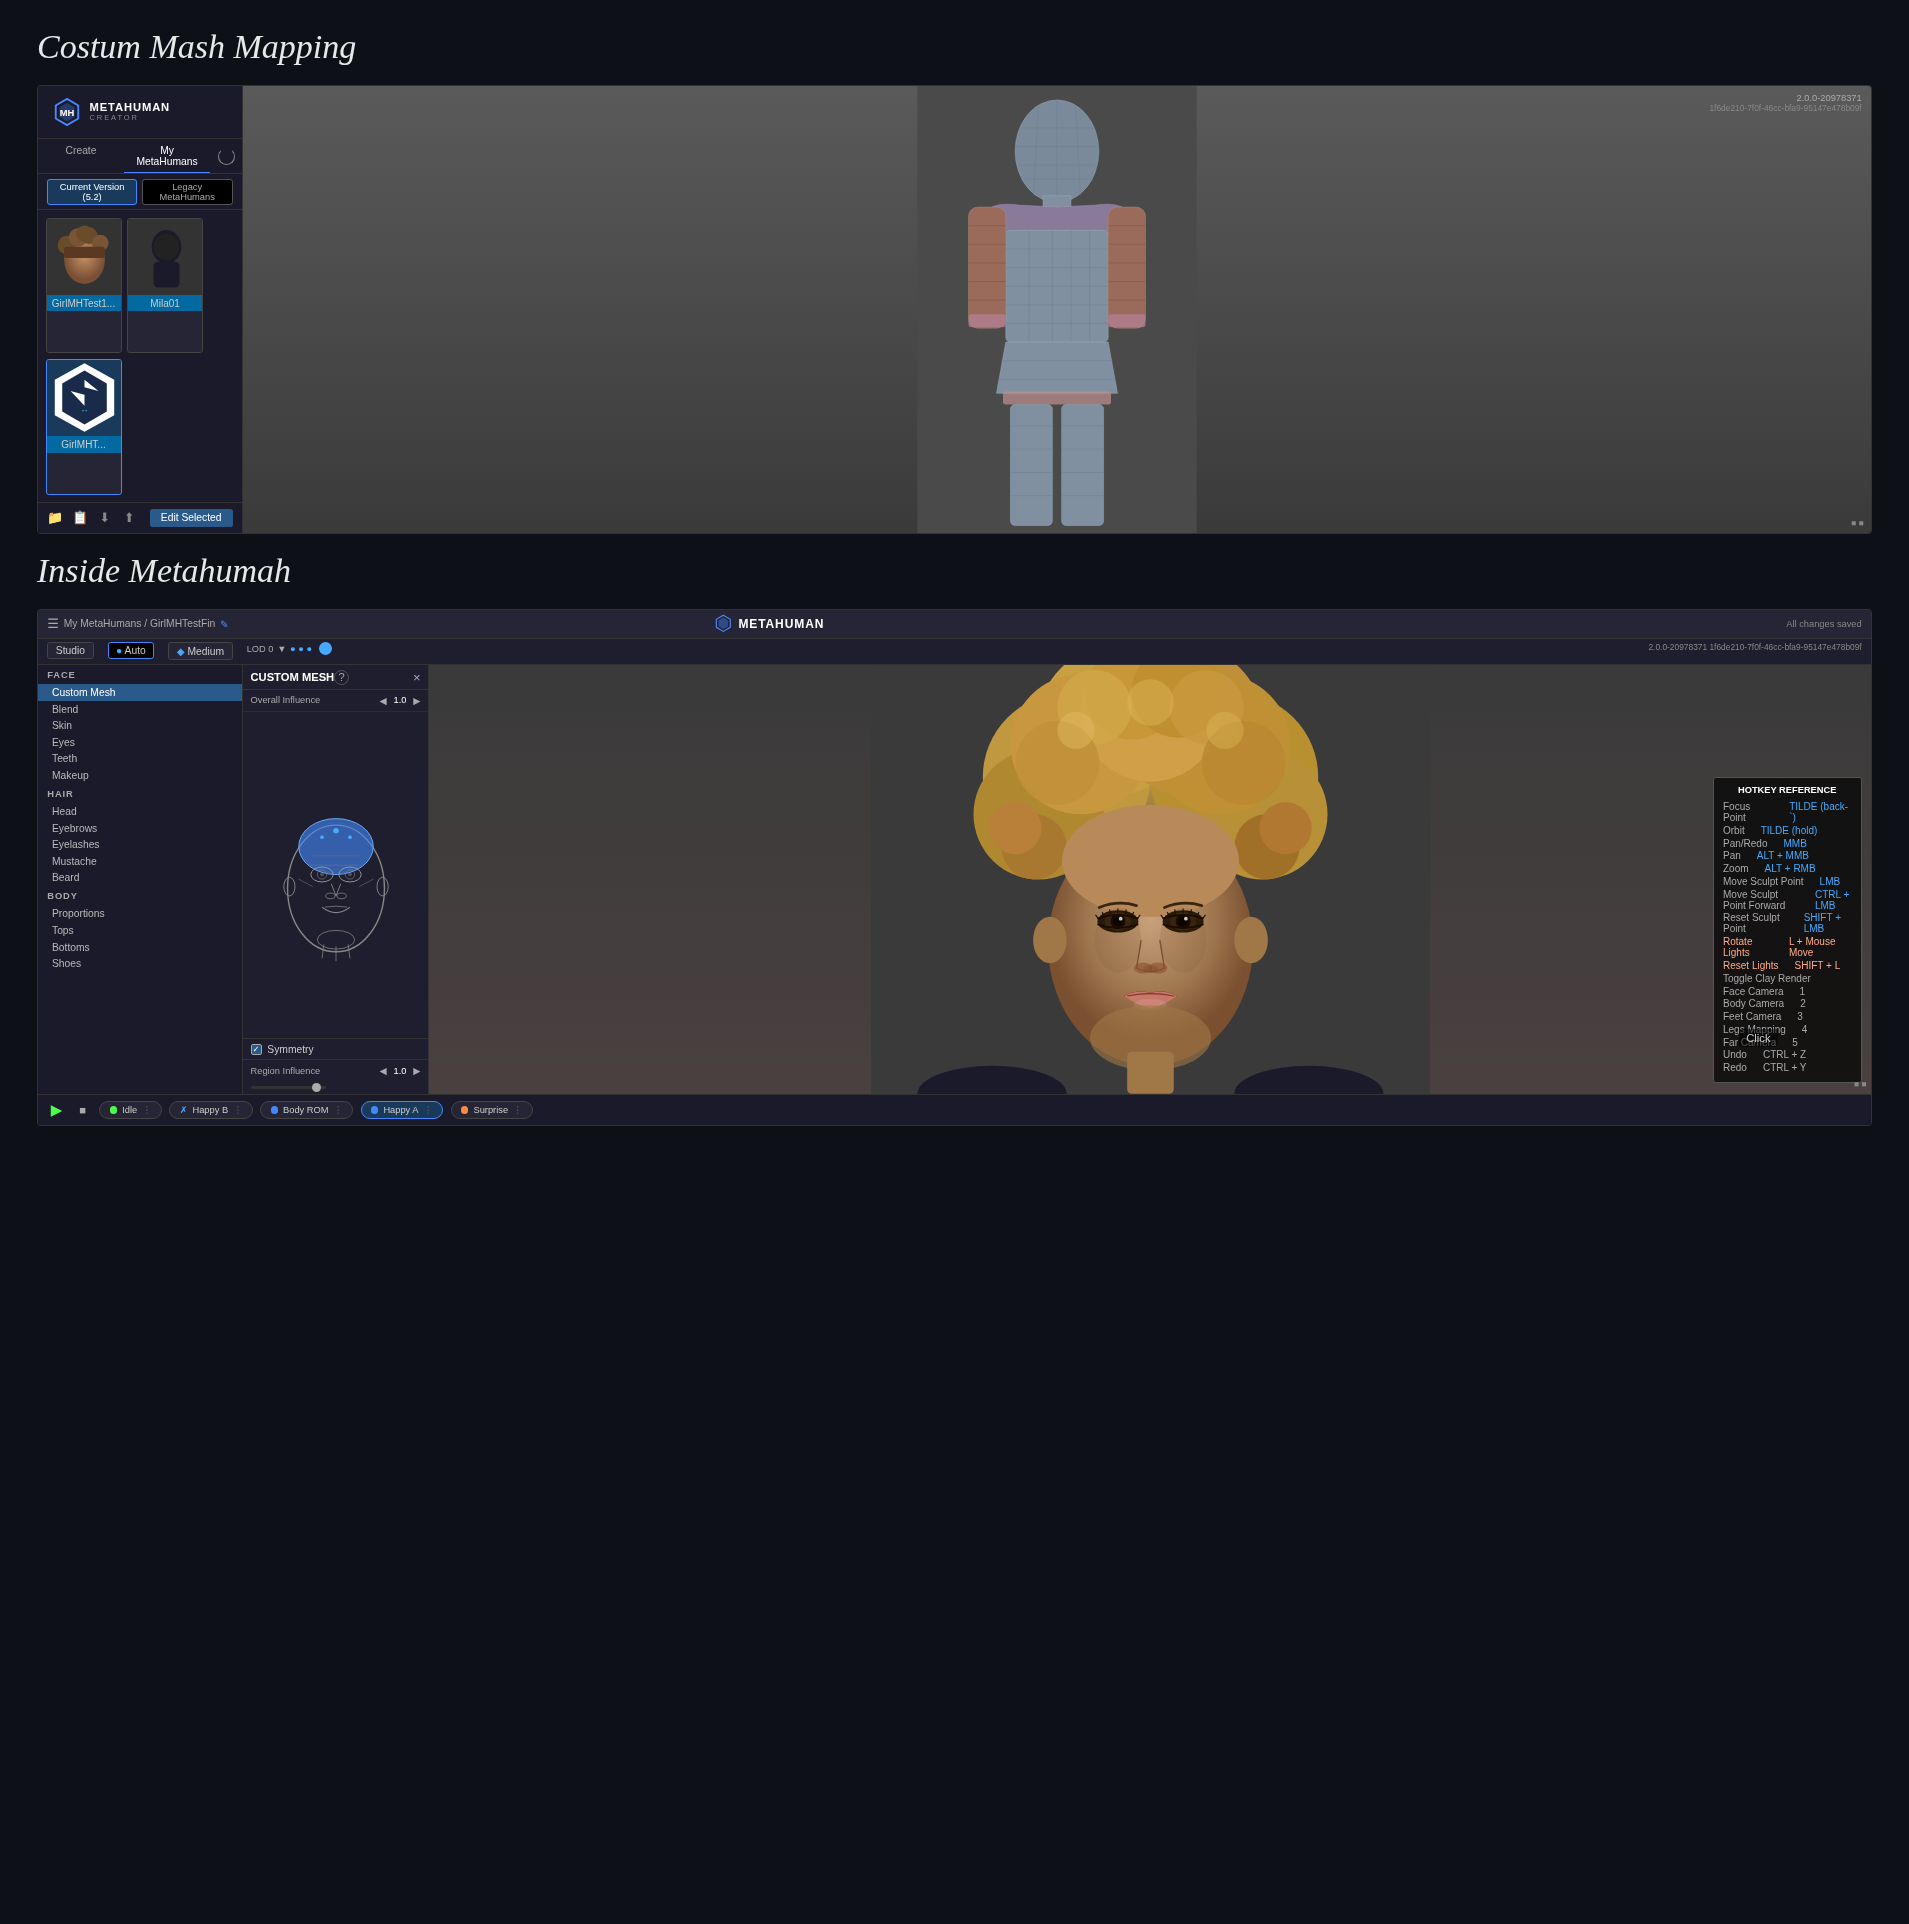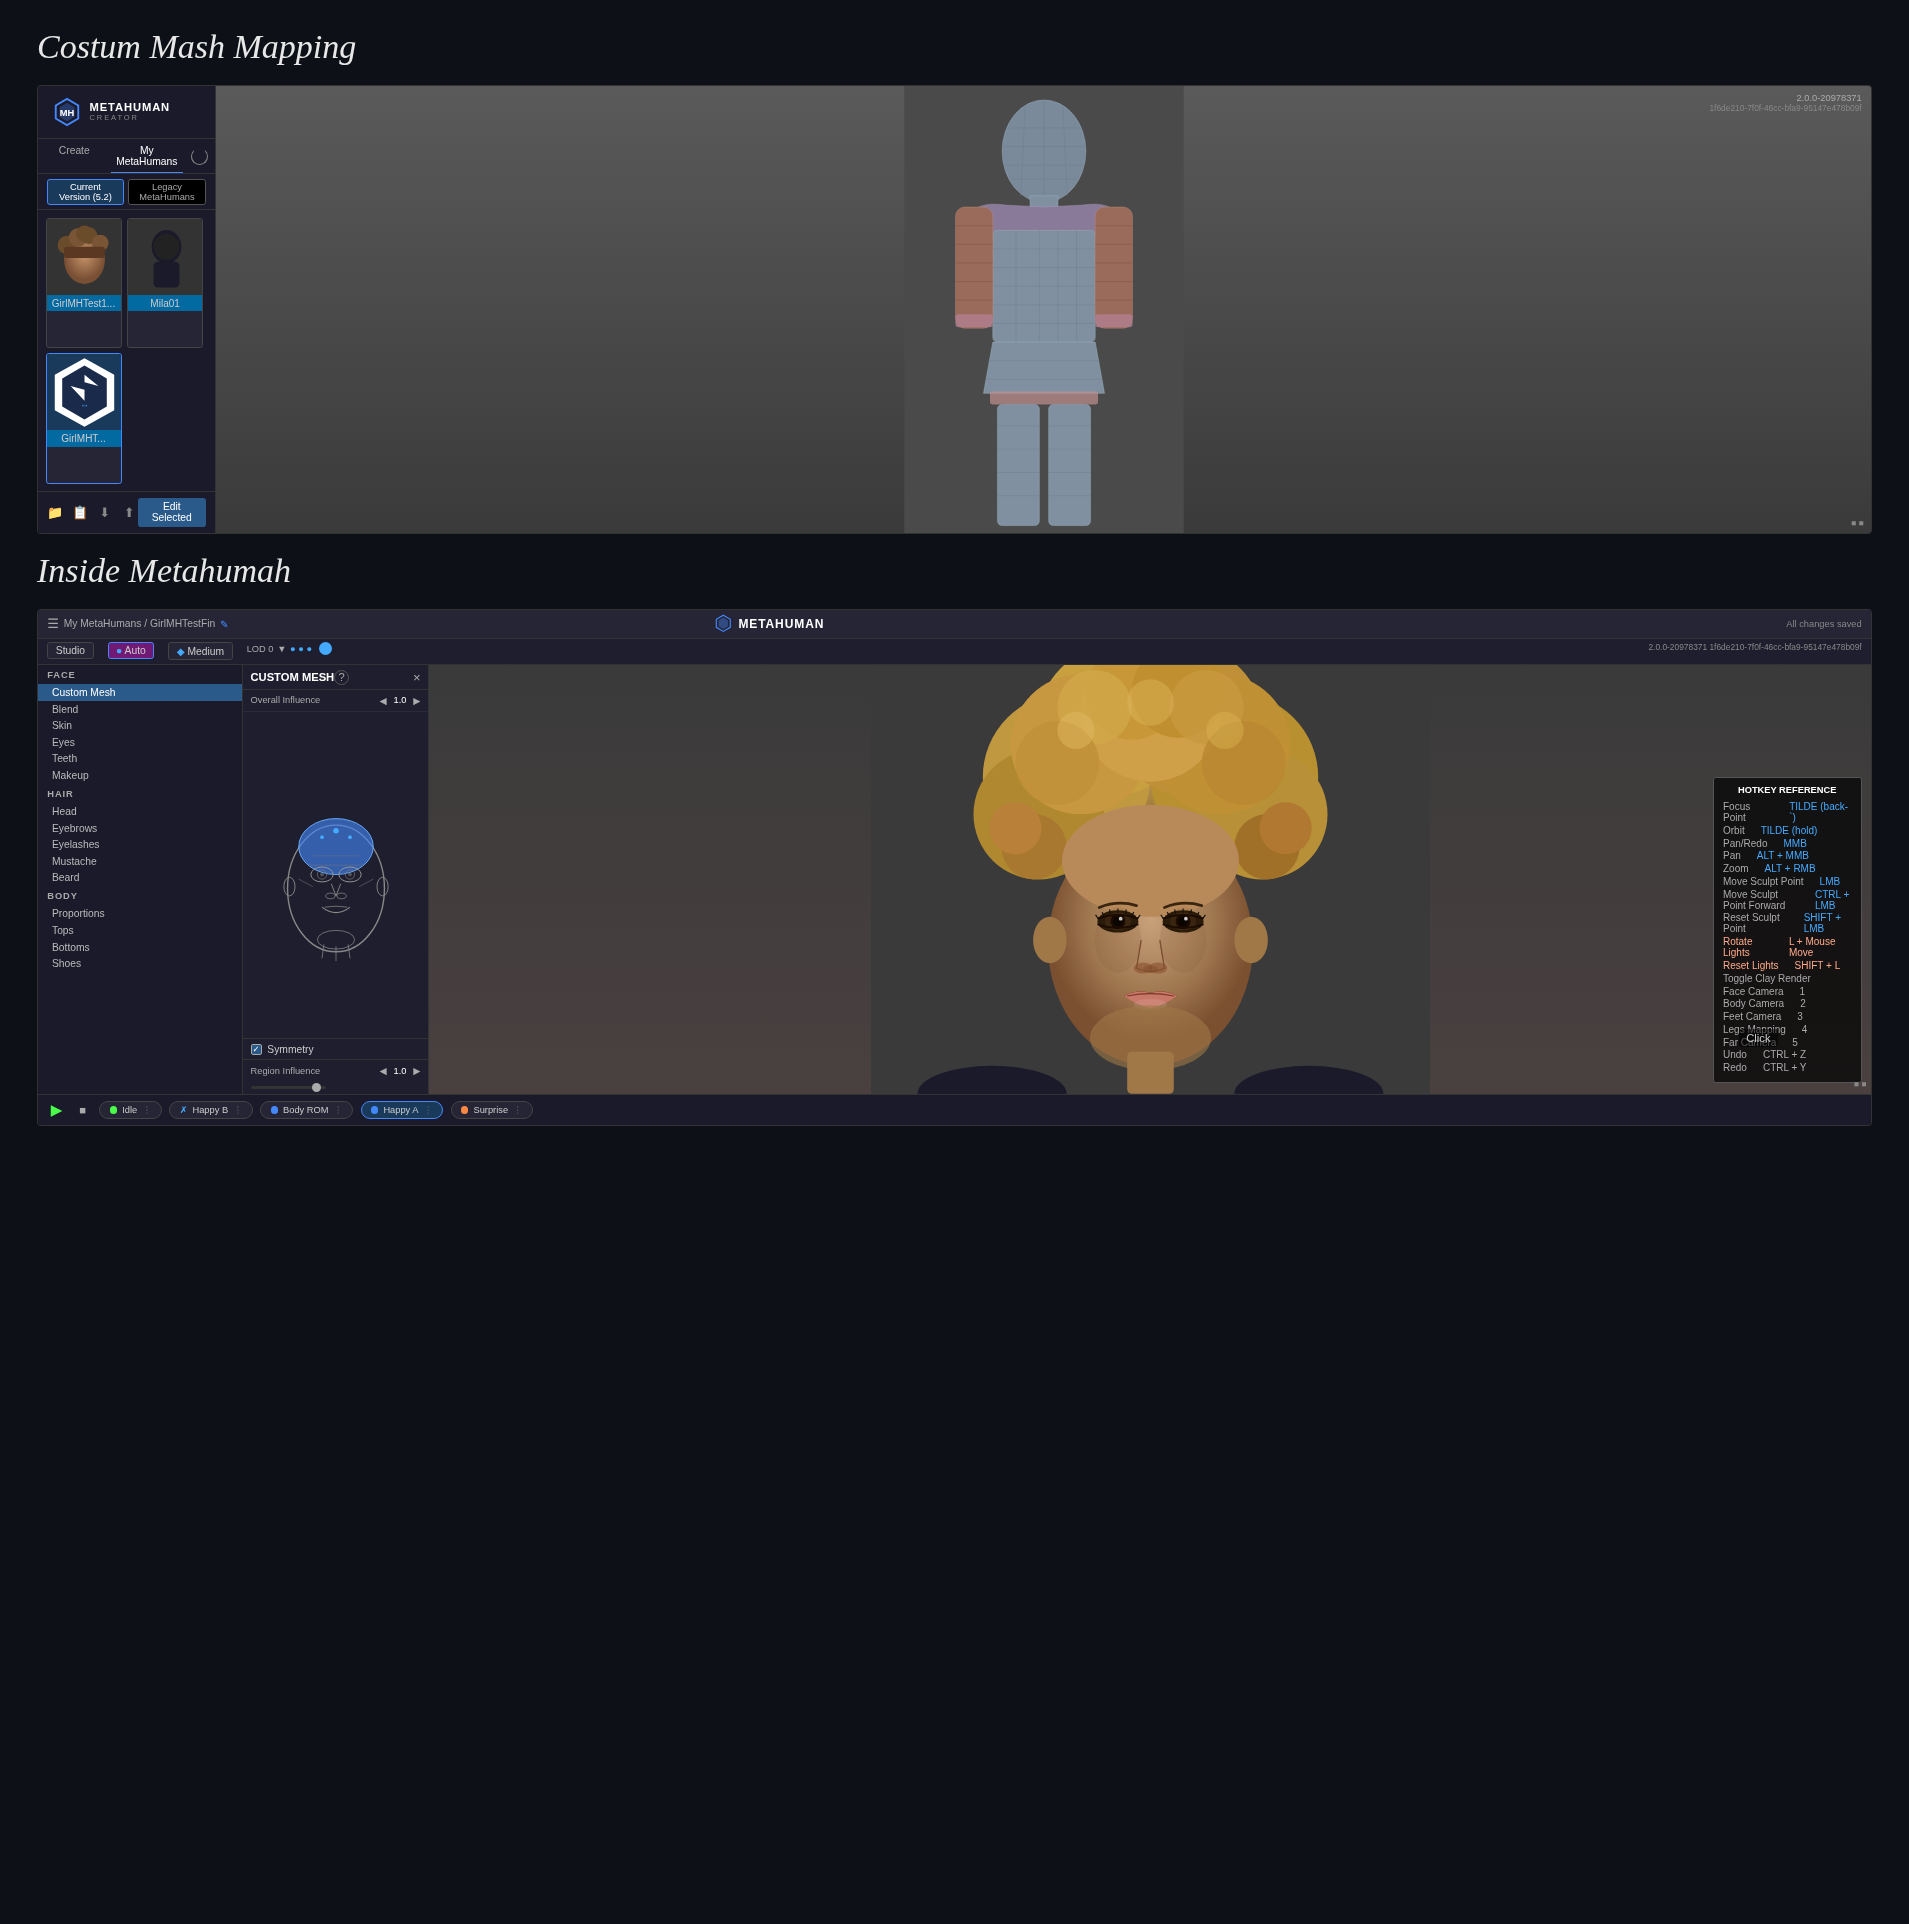--- a/index.html
+++ b/index.html
@@ -68,21 +68,21 @@
     }
 
     .creator-main {
       display: flex;
       flex: 1;
       height: 466px;
     }
 
     
     .creator-sidebar {
-      width: 178px;
+      width: 205px;
       background: #1a1a2a;
       border-right: 0.9px solid #333;
       display: flex;
       flex-direction: column;
     }
 
     .creator-logo {
       padding: 11.2px 14px;
       border-bottom: 0.9px solid #333;
       display: flex;
@@ -305,21 +305,21 @@
       font-size: 10.3px;
       color: #ccc;
       padding: 1.9px 7.5px;
       border: 0.9px solid #444;
       border-radius: 2.8px;
       cursor: pointer;
       background: #252535;
     }
 
     .toolbar-btn.active {
-      background: #701a75;
+      background: #000000;
       border-color: #4488ff;
     }
 
     .lod-badge {
       font-size: 9.3px;
       color: #aaa;
       display: flex;
       align-items: center;
       gap: 3.7px;
     }

